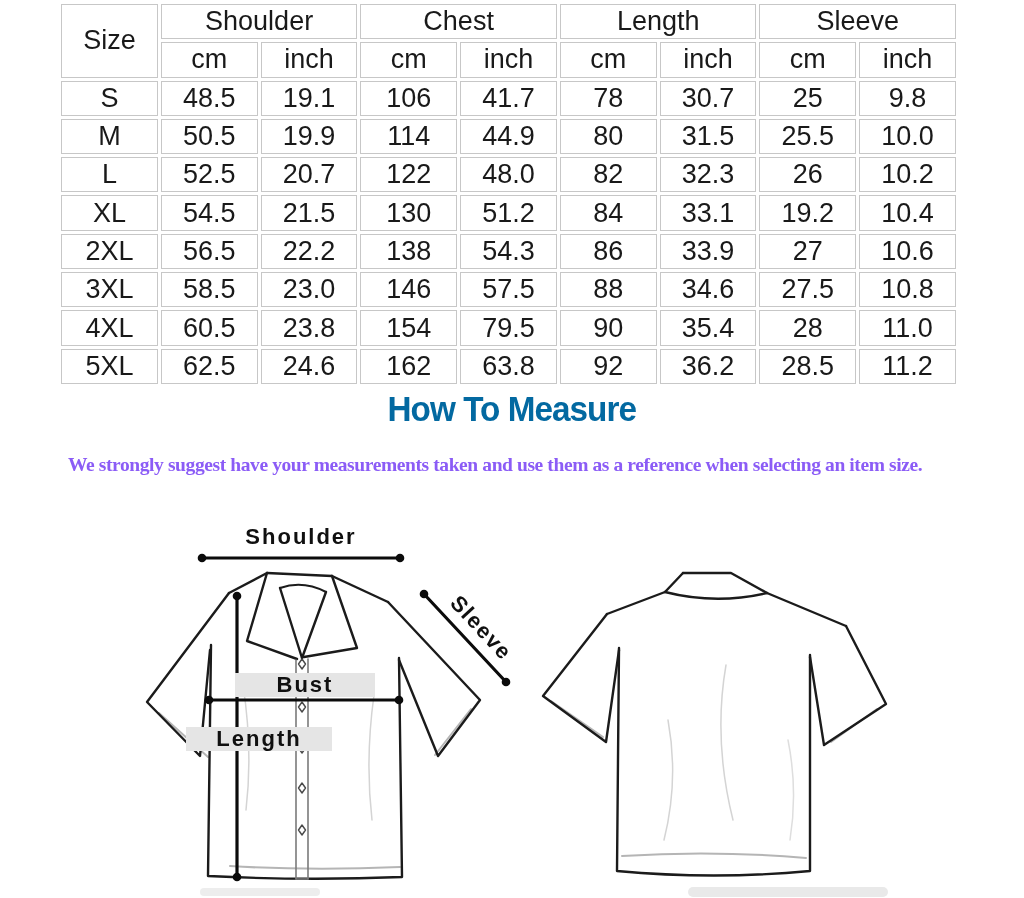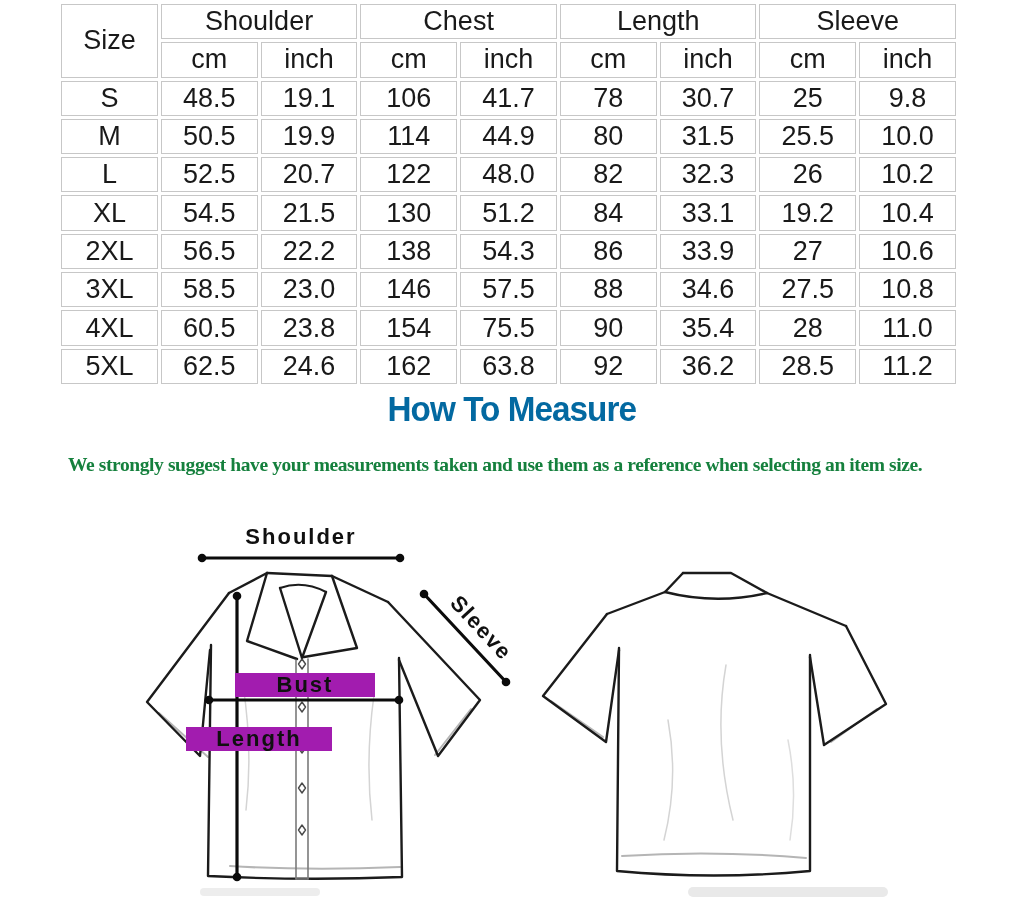--- a/index.html
+++ b/index.html
@@ -21,32 +21,32 @@
 
   
   .htm-title {
     position:absolute; left:62px; top:389px; width:900px; margin:0;
     text-align:center; font-size:35px; font-weight:700; letter-spacing:-1px; color:#0369a1;
   }
   .htm-title .squeeze { display:inline-block; transform:scaleX(0.95); transform-origin:center; }
   .intro {
     position:absolute; left:68px; top:451px; width:940px;
     font-family:"Liberation Serif", serif; font-weight:700;
-    font-size:19.5px; line-height:28px; letter-spacing:-0.4px; color:#15803d;
+    font-size:19.5px; line-height:28px; letter-spacing:-0.4px; color:#8b5cf6;
   }
   .intro div { white-space:nowrap; }
 
   
   .diagram { position:absolute; left:0; top:510px; width:1024px; height:388px; }
   .diagram svg { position:absolute; left:0; top:0; }
   .dlabel {
     position:absolute; font-weight:700; font-size:22px; color:#101010;
     letter-spacing:2px; text-align:center; line-height:24px;
   }
-  .dlabel.onwhite { background:#a21caf; }
+  .dlabel.onwhite { background:#e5e5e5; }
   #lbl-shoulder { left:201px; top:15px;  width:200px; }
   #lbl-sleeve   { left:421px; top:106px; width:120px; transform:rotate(47deg); letter-spacing:1.5px; }
   #lbl-bust     { left:235px; top:163px; width:140px; }
   #lbl-length   { left:186px; top:217px; width:146px; }
 </style>
 </head>
 <body>
 
 <div class="page">
 
@@ -144,21 +144,21 @@
       <td>88</td>
       <td>34.6</td>
       <td>27.5</td>
       <td>10.8</td>
     </tr>
     <tr>
       <td>4XL</td>
       <td>60.5</td>
       <td>23.8</td>
       <td>154</td>
-      <td>75.5</td>
+      <td>79.5</td>
       <td>90</td>
       <td>35.4</td>
       <td>28</td>
       <td>11.0</td>
     </tr>
     <tr>
       <td>5XL</td>
       <td>62.5</td>
       <td>24.6</td>
       <td>162</td>

